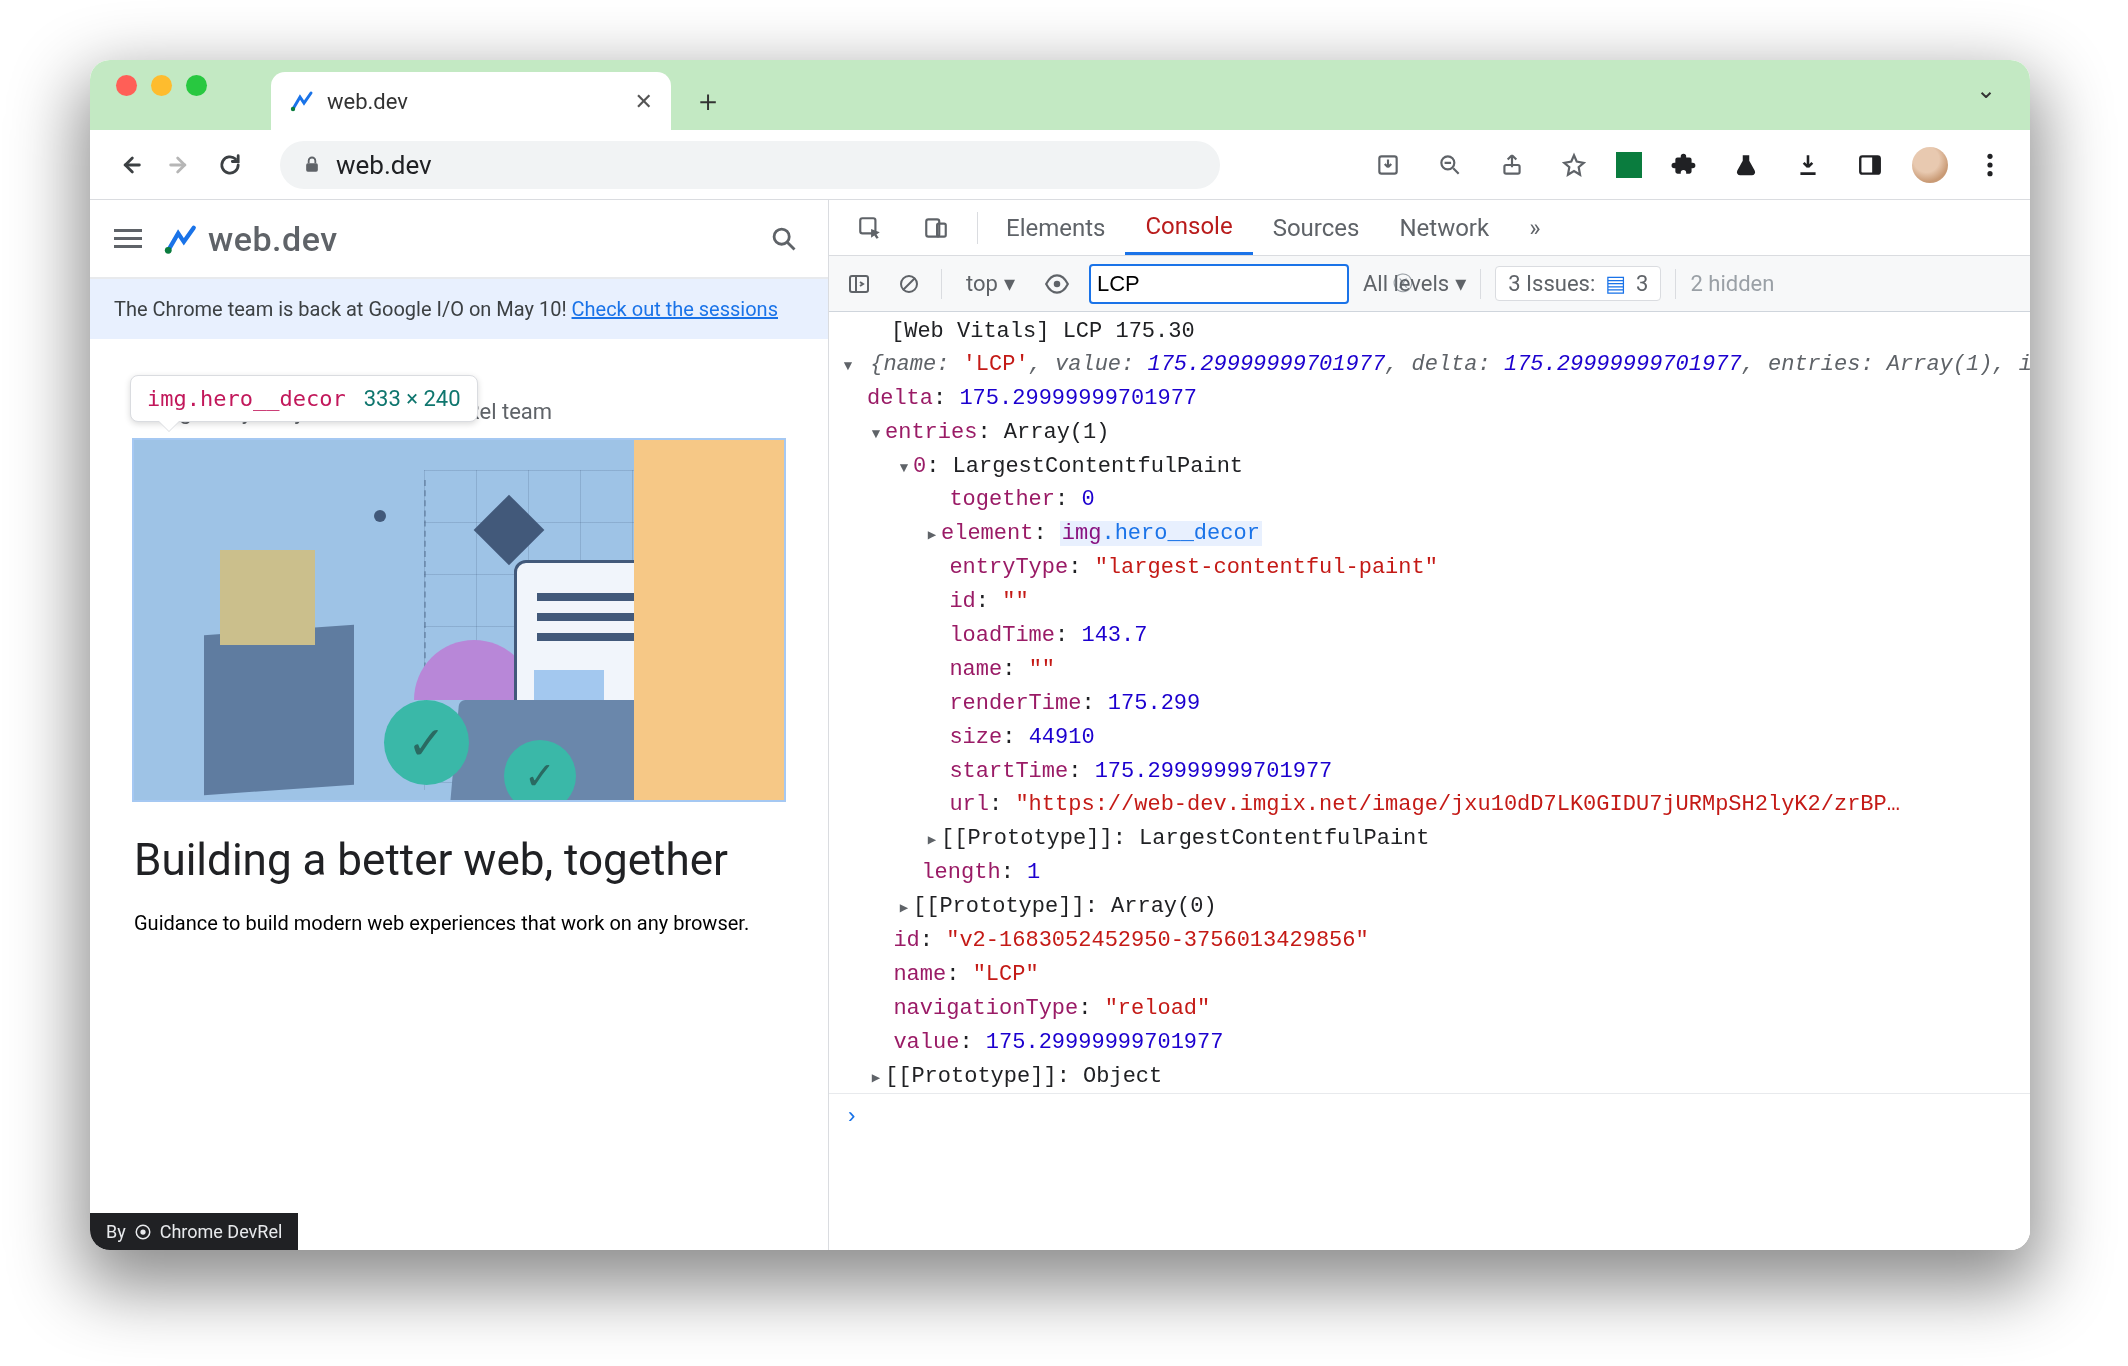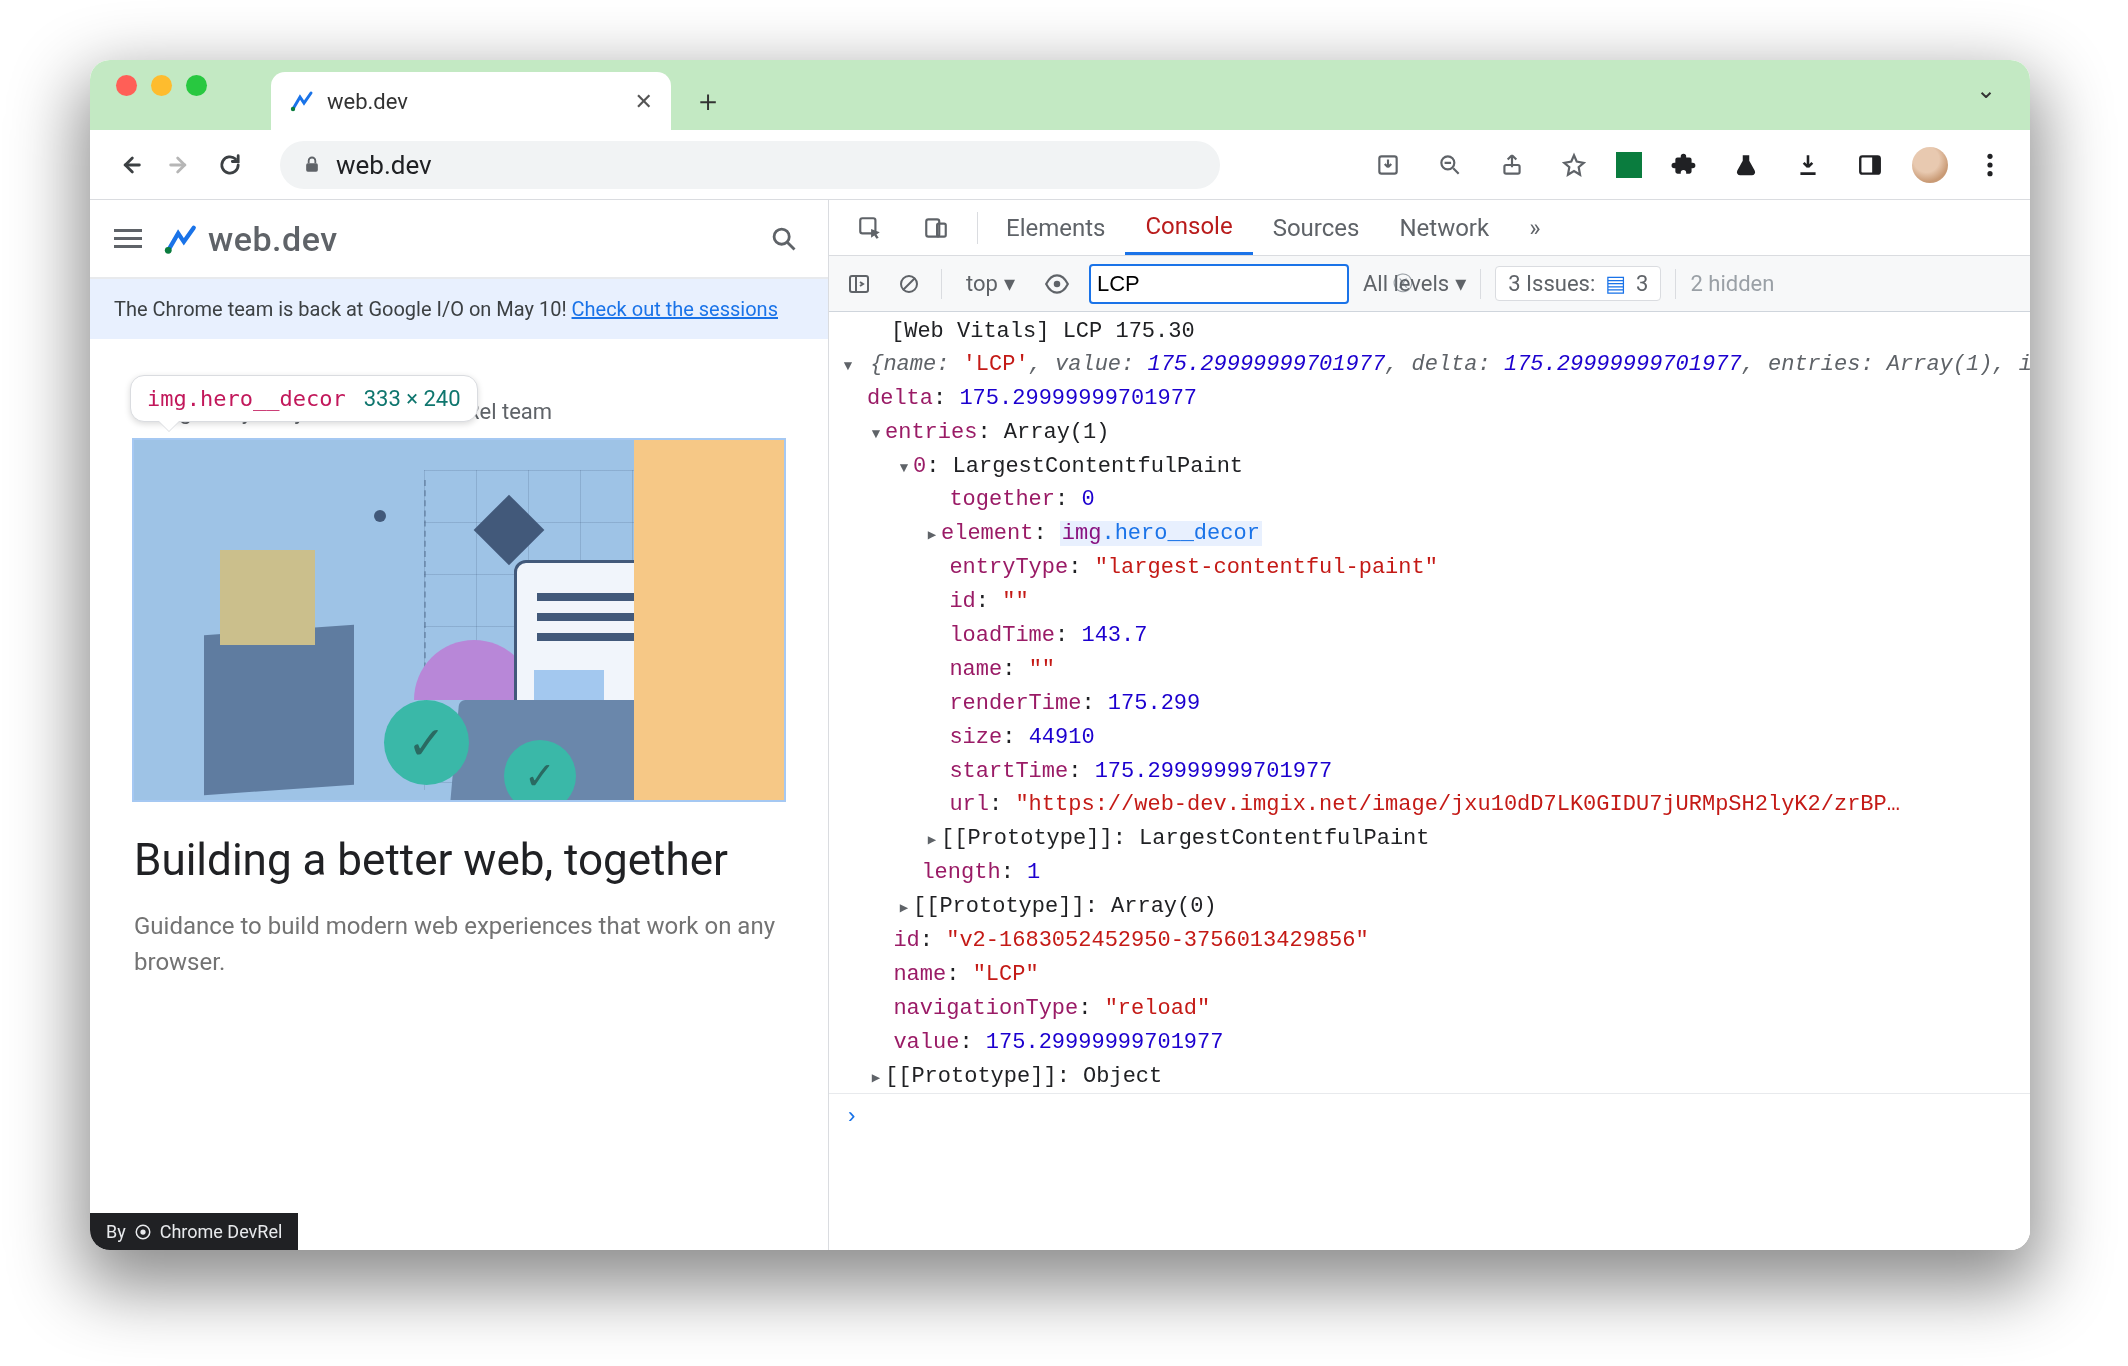--- a/index.html
+++ b/index.html
@@ -76,21 +76,21 @@
   .page-header .srch { margin-left:auto; }
   .banner {
     background:#e8f0fe; padding: 18px 24px; font-size:20px; color:#3c4043; border-top:1px solid #e8eaed;
   }
   .banner a { color:#1a73e8; text-decoration:underline; }
   .page-body { padding: 60px 44px 20px; }
   .brought { color:#5f6368; font-size:22px; }
   .hero-wrap { position:relative; margin-top: 16px; }
   .tooltip {
     position:absolute; top:-18px; left:-4px; transform: translateY(-100%);
-    background:#fff; border:1px solid #dadce0; border-radius:14px; padding:10px 16px;
+    background:#fff; border:1px solid #dadce0; border-radius:8px; padding:10px 16px;
     font-size:22px; display:flex; gap:18px; align-items:center;
     box-shadow: 0 2px 6px rgba(0,0,0,.15);
   }
   .tooltip .sel { color:#c2185b; font-family: Menlo, Consolas, monospace; }
   .tooltip .dims { color:#0f766e; }
   .tooltip::after {
     content:""; position:absolute; bottom:-10px; left:28px;
     border:10px solid transparent; border-top-color:#fff; border-bottom:none;
     filter: drop-shadow(0 1px 0 #dadce0);
   }
@@ -112,21 +112,21 @@
   .check1 { left:250px; top:260px; width:85px; height:85px; border-radius:50%; background:#3ab8a8; display:flex; align-items:center; justify-content:center; color:#2a6a62; font-size:46px;}
   .check2 { left:370px; top:300px; width:72px; height:72px; border-radius:50%; background:#3ab8a8; display:flex; align-items:center; justify-content:center; color:#2a6a62; font-size:38px;}
   .grid-lines { left:290px; top:30px; width:260px; height:320px;
     background-image: linear-gradient(#42597a33 1px, transparent 1px), linear-gradient(90deg,#42597a33 1px, transparent 1px);
     background-size: 52px 52px;
   }
   .dotshape { left:240px; top:70px; width:12px; height:12px; background:#42597a; border-radius:50%;}
   .vline { left:290px; top:40px; width:0; height:300px; border-left:2px dashed #42597a66;}
 
   .headline { font-size:44px; color:#202124; margin-top:34px; font-weight:400; }
-  .subhead { font-size:24px; color:#737373; margin-top:22px; line-height:1.5; }
+  .subhead { font-size:20px; color:#000000; margin-top:22px; line-height:1.5; }
   .devrel-badge {
     position:absolute; bottom:0; left:0; background:#202124; color:#e8eaed;
     font-size:18px; padding:8px 16px; display:flex; align-items:center; gap:8px;
   }
 
   
   .devtools { flex:1; display:flex; flex-direction:column; background:#fff;}
   .dt-tabs {
     height:56px; border-bottom:1px solid #dadce0; display:flex; align-items:center; gap:0; padding:0 8px;
   }

